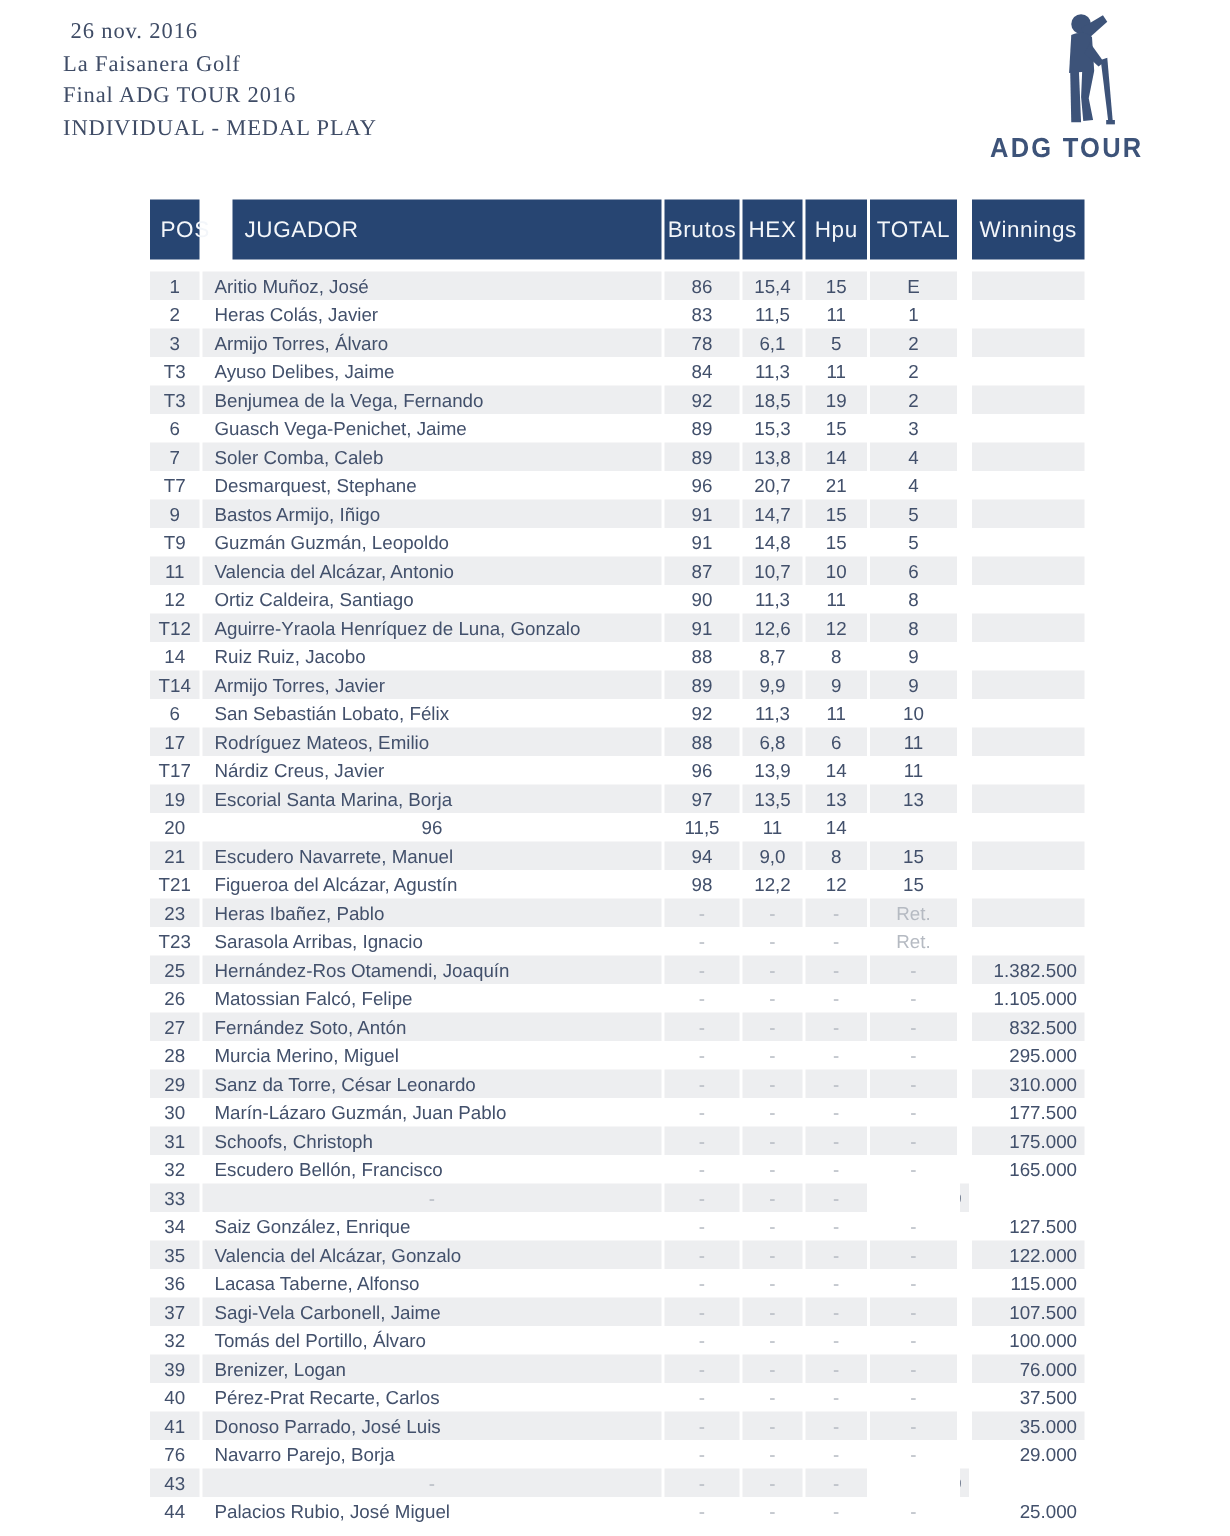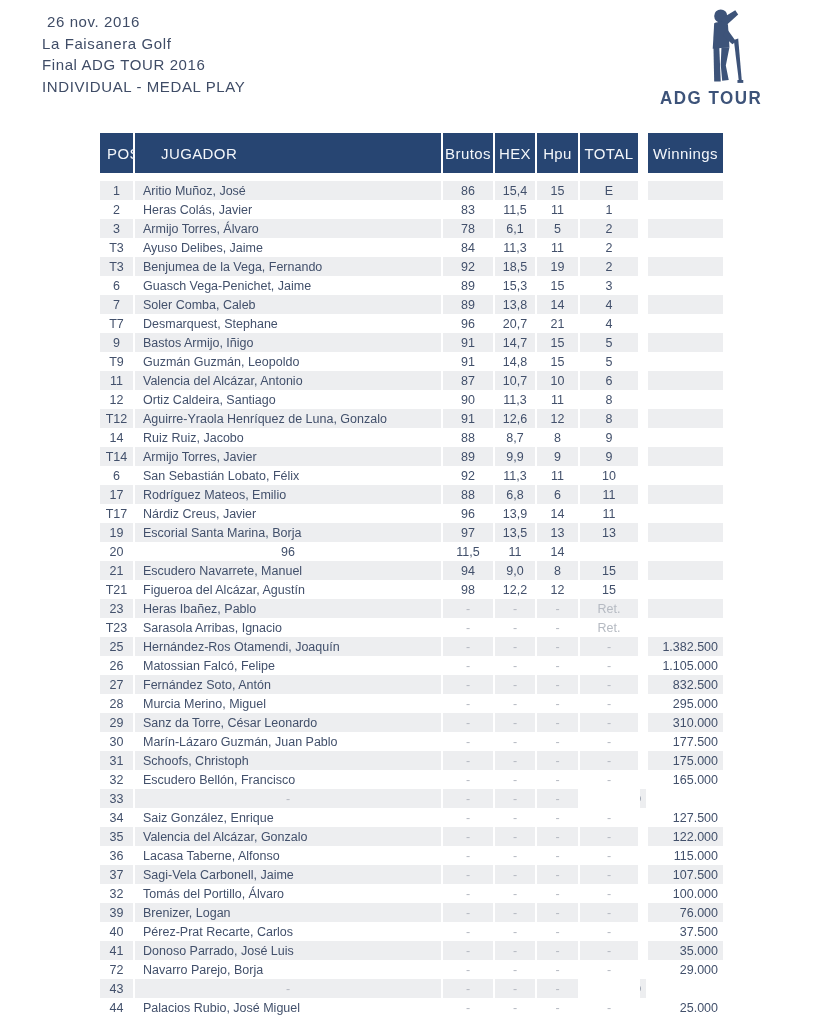--- a/index.html
+++ b/index.html
@@ -6,21 +6,21 @@
   html, body { margin:0; padding:0; }
   body {
     width:820px; height:1024px; background:#ffffff; position:relative;
     font-family:"Liberation Sans", sans-serif; overflow:hidden;
   }
   * { box-sizing:border-box; }
 
   
   .header-text {
     position:absolute; left:42px; top:11px;
-    color:#3f4c66; font-size:15px; line-height:21.5px; letter-spacing:0.6px;
+    color:#3f4c66; font-size:15px; line-height:21.5px; letter-spacing:0.6px;font-family:Liberation Serif, serif;
   }
   .header-text .line1 { padding-left:5px; }
 
   
   .logo { position:absolute; left:660px; top:8px; width:120px; text-align:left; }
   .logo svg { width:76px; height:80px; display:block; margin:0 auto; }
   .logo-text {
     color:#3d5379; font-weight:bold; font-size:17px; letter-spacing:1.5px;
     margin-top:1px; transform:scaleY(1.08);
   }
@@ -32,21 +32,21 @@
     grid-template-columns:33px 306px 50px 40px 41px 58px 6px 75px;
     column-gap:2px;
   }
   .thead { height:40px; }
   .hcell {
     background:#274572; color:#f3f6fa; font-size:15px; letter-spacing:0.4px;
     display:flex; align-items:center; justify-content:center;
   }
   .hcell.left { justify-content:flex-start; }
   .hcell.pos-h { padding-left:7px; }
-  .hcell.name-h { padding-left:26px; }
+  .hcell.name-h { padding-left:8px;margin-left:20px; }
   .hcell.spacer, .cell.spacer { background:transparent !important; }
 
   .tbody { margin-top:8px; }
   .row { height:19px; font-size:12.5px; color:#42506b; }
   .cell {
     display:flex; align-items:center; justify-content:center;
     overflow:hidden; white-space:nowrap; background:#ffffff;
   }
   .row:nth-child(odd) .cell { background:#edeef0; }
   .cell.name { justify-content:flex-start; padding-left:8px; }
@@ -493,21 +493,21 @@
         <div class="cell pos">41</div>
         <div class="cell name">Donoso Parrado, José Luis</div>
         <div class="cell num muted">-</div>
         <div class="cell num muted">-</div>
         <div class="cell num muted">-</div>
         <div class="cell num muted">-</div>
         <div class="cell spacer"></div>
         <div class="cell win">35.000</div>
       </div>
       <div class="row">
-        <div class="cell pos">72</div>
+        <div class="cell pos">76</div>
         <div class="cell name">Navarro Parejo, Borja</div>
         <div class="cell num muted">-</div>
         <div class="cell num muted">-</div>
         <div class="cell num muted">-</div>
         <div class="cell num muted">-</div>
         <div class="cell spacer"></div>
         <div class="cell win">29.000</div>
       </div>
       <div class="row">
         <div class="cell pos">43</div>

